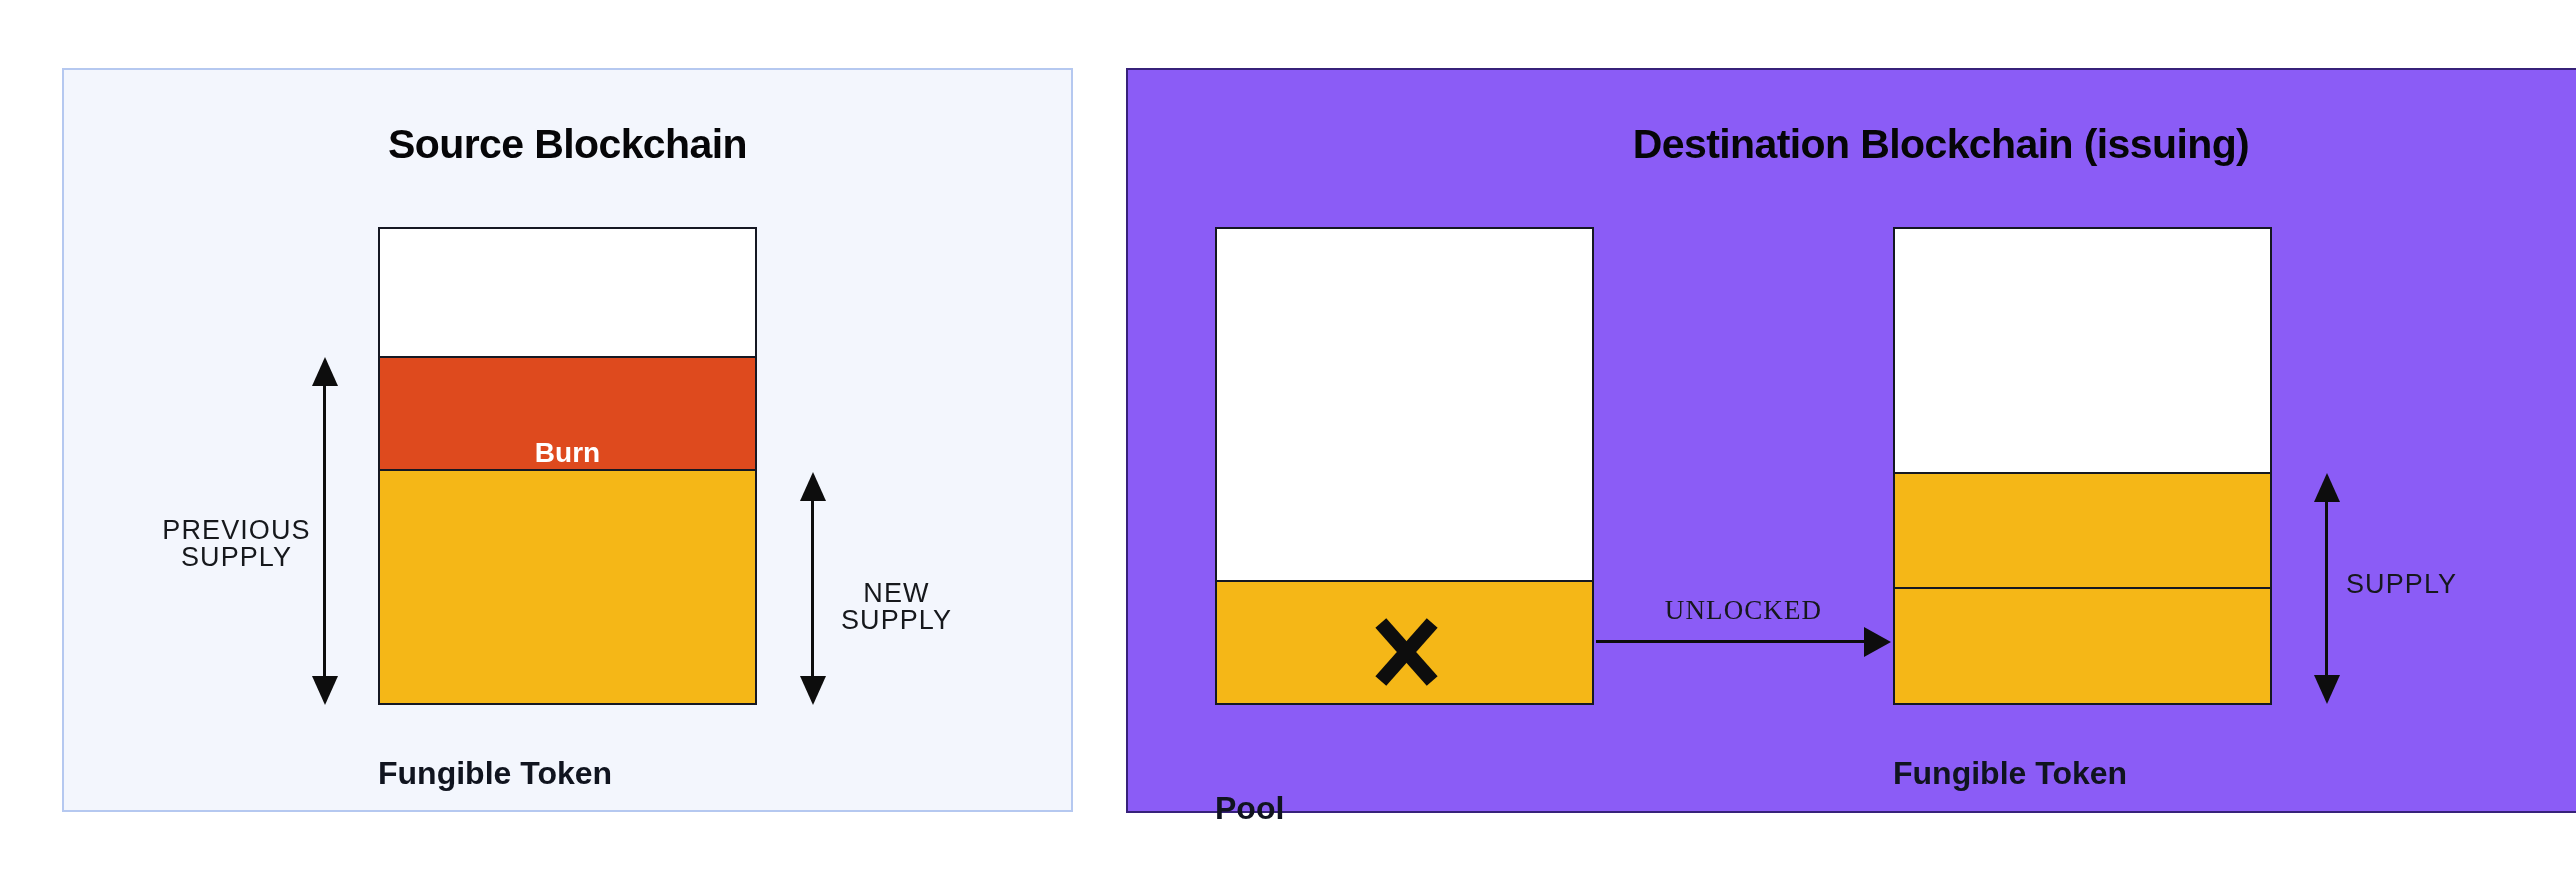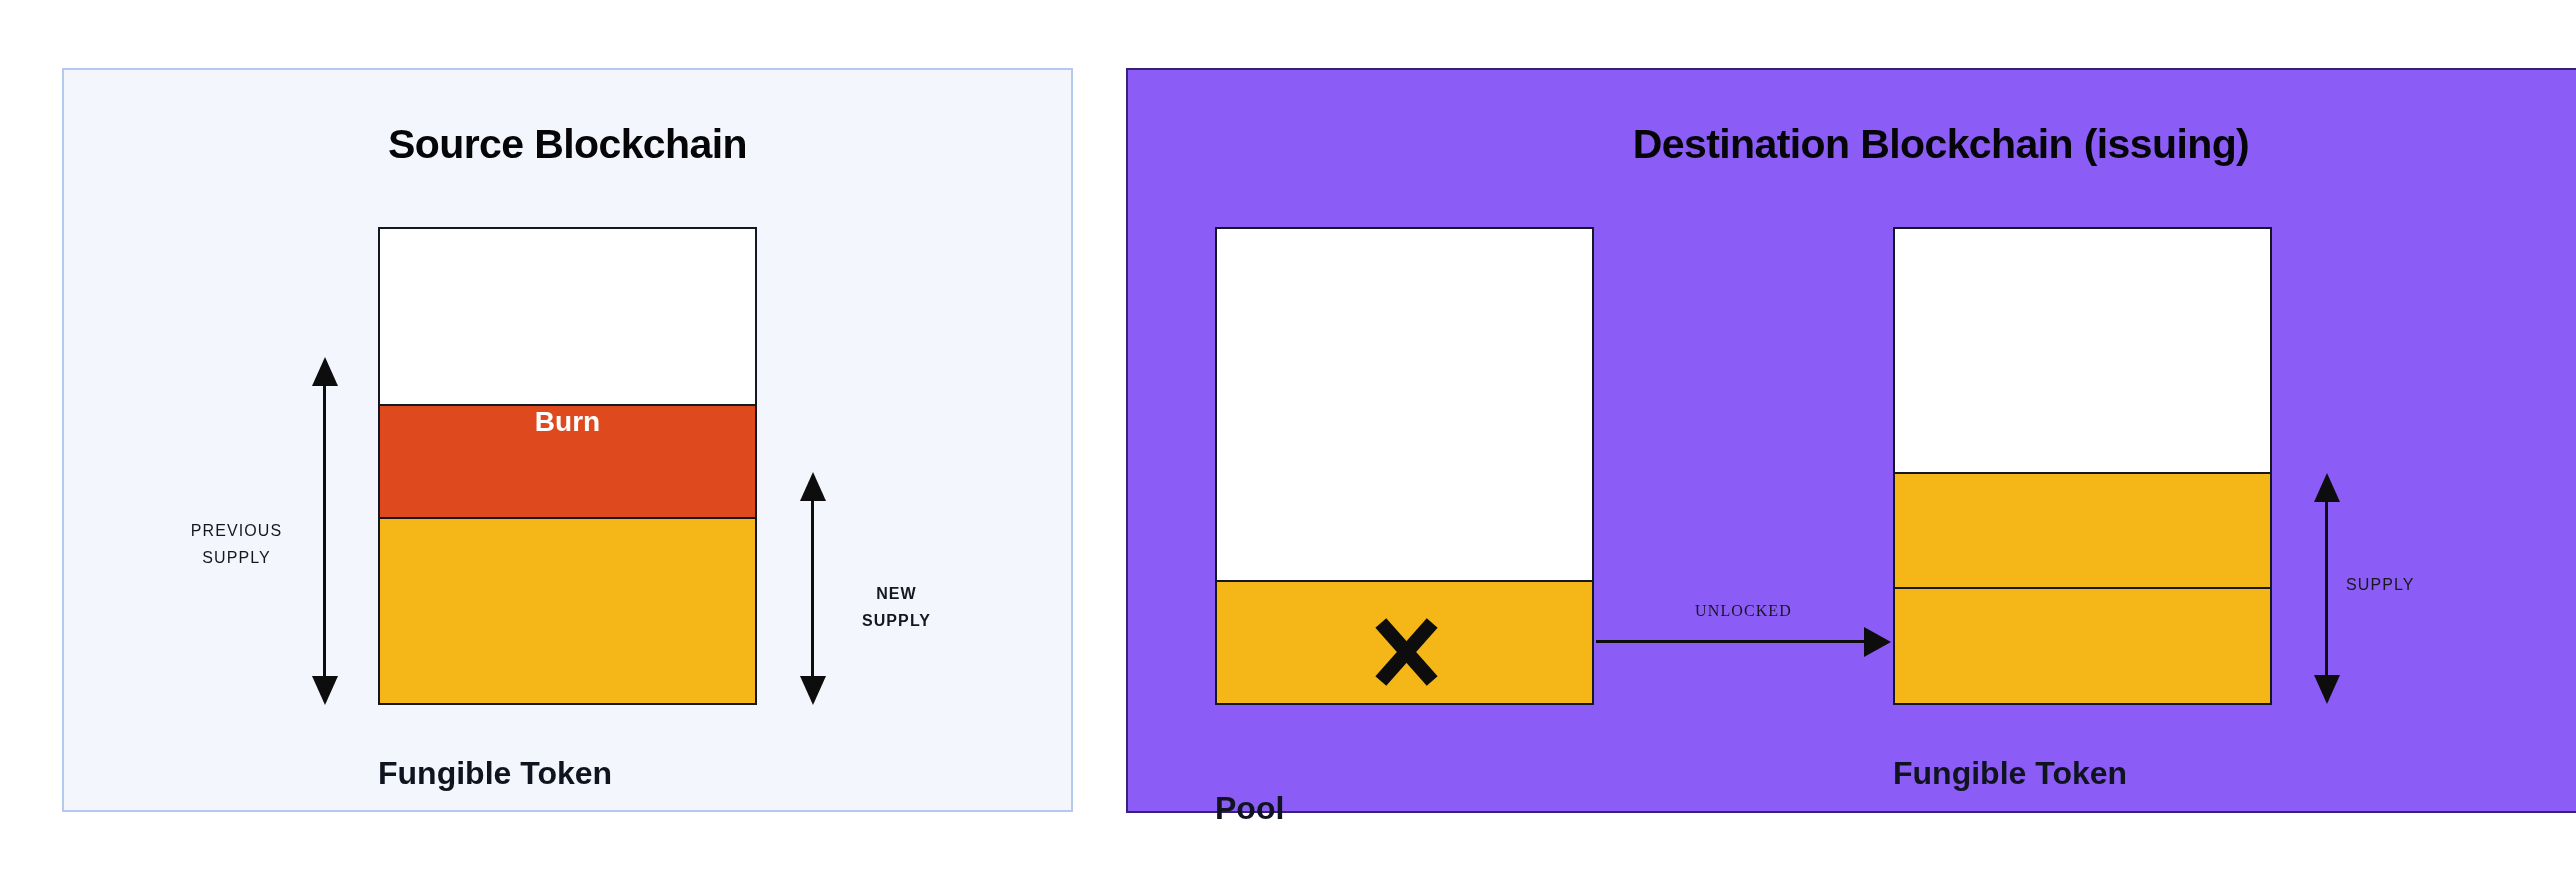--- a/index.html
+++ b/index.html
@@ -21,31 +21,31 @@
     font-size:41px;font-weight:700;letter-spacing:-0.6px;color:#060608;
   }
   .bar{
     position:absolute;box-sizing:border-box;width:379px;height:478px;
     border:2.2px solid #151823;background:#ffffff;display:flex;flex-direction:column;
   }
   .seg{box-sizing:border-box;width:100%;}
   .seg.white{background:#ffffff;}
   .seg.burn{
     background:#DE4A1E;border-top:2.2px solid #151823;border-bottom:2.2px solid #151823;
-    display:flex;align-items:flex-start;justify-content:center;
-    color:#ffffff;font-size:28px;font-weight:700;margin-top:48px;
+    display:flex;align-items:flex-end;justify-content:center;
+    color:#ffffff;font-size:28px;font-weight:700;
   }
   .seg.yellow{background:#F5B717;}
   .seg.yellow.topline{border-top:2.2px solid #151823;}
   .seg.grow{flex:1 1 auto;}
   .bar-caption{
     position:absolute;font-size:32px;font-weight:700;color:#10141F;
   }
   .small-label{
-    position:absolute;font-size:16px;font-weight:400;letter-spacing:1.1px;
+    position:absolute;font-size:27px;font-weight:400;letter-spacing:1.1px;
     color:#16181C;text-align:center;line-height:27px;white-space:nowrap;
   }
   
   .v-arrow{position:absolute;width:31px;display:flex;flex-direction:column;align-items:center;}
   .v-arrow .head-up{width:0;height:0;border-left:13.4px solid transparent;border-right:13.4px solid transparent;border-bottom:29px solid #0D0D0D;}
   .v-arrow .shaft{width:3.3px;flex:1 1 auto;background:#0D0D0D;}
   .v-arrow .head-down{width:0;height:0;border-left:13.4px solid transparent;border-right:13.4px solid transparent;border-top:29px solid #0D0D0D;}
   
   .h-arrow{position:absolute;height:31px;display:flex;flex-direction:row;align-items:center;}
   .h-arrow .shaft{height:3.9px;flex:1 1 auto;background:#0D0D0D;}
@@ -79,21 +79,21 @@
       <div>PREVIOUS</div>
       <div>SUPPLY</div>
     </div>
 
     <div class="v-arrow" style="left:733px;top:402px;height:233px;">
       <div class="head-up"></div>
       <div class="shaft"></div>
       <div class="head-down"></div>
     </div>
 
-    <div class="small-label" style="left:749px;top:510px;width:167px;font-weight:bold;">
+    <div class="small-label" style="left:749px;top:510px;width:167px;">
       <div>NEW</div>
       <div>SUPPLY</div>
     </div>
 
     <div class="bar-caption" style="left:314px;top:685px;width:379px;">Fungible Token</div>
   </div>
 
   <div id="destination-panel" class="panel">
 
     <div class="panel-title">Destination Blockchain (issuing)</div>

